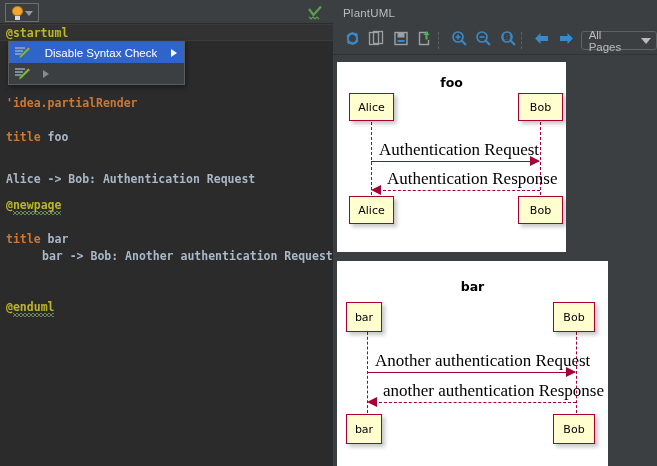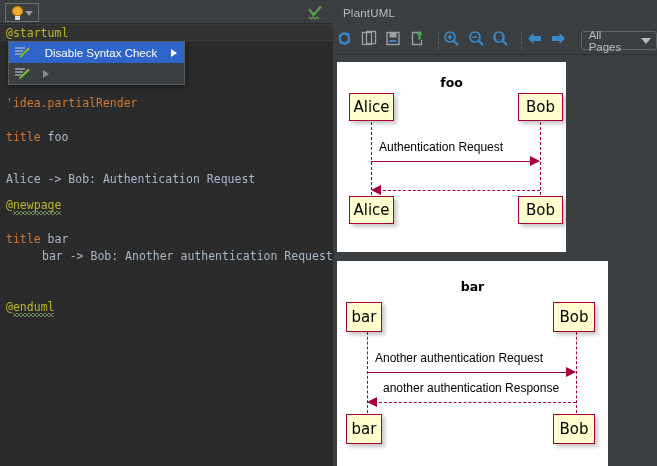--- a/index.html
+++ b/index.html
@@ -48,20 +48,21 @@
     cursor: pointer;
   }
 
   
   #code-area {
     position: absolute; left: 0; top: 23px; width: 267px; height: 443px;
     font-family: "DejaVu Sans Mono", monospace;
     font-size: 11.5px;
     line-height: 17px;
     color: #a9b7c6;
+    font-weight: bold;
   }
   .code-line {
     position: absolute; left: 6px; white-space: pre; height: 17px; line-height: 17px;
   }
   .caret-line {
     position: absolute; left: 0; width: 333px; height: 17px;
     background: #323232; border-top: 1px solid #3b3b3b; border-bottom: 1px solid #3b3b3b;
   }
   .tok-kw    { color: #cc7832; text-align: center; }
   .tok-key   { color: #bbb529; }
@@ -111,21 +112,21 @@
   }
   #panel-title {
     color: #bbbbbb; font-size: 11.5px; padding-left: 10px; letter-spacing: .2px;
   }
   #panel-toolbar {
     position: absolute; left: 0; top: 27px; width: 324px; height: 28px;
     display: flex; align-items: center; padding-left: 3px;
     border-bottom: 1px solid #2f3133;
   }
   .tb-btn {
-    width: 25px; height: 24px; display: flex; align-items: center; justify-content: flex-start;
+    width: 25px; height: 24px; display: flex; align-items: center; justify-content: flex-end;
     cursor: pointer;
   }
   .tb-sep {
     width: 1px; height: 17px; margin: 0 4px;
     border-left: 1px dashed #5d6164;
   }
   #pages-select {
     height: 19px; margin-left: 6px; padding: 0 5px 0 7px;
     border: 1px solid #5e6366; border-radius: 3px;
     display: flex; align-items: center; gap: 5px;
@@ -146,36 +147,36 @@
   #diagram-bar { left: 4px; top: 261px; width: 271px; height: 205px; }
 
   .diagram-title {
     position: absolute; width: 100%; text-align: center;
     font-family: "DejaVu Sans", sans-serif;
     font-weight: bold; font-size: 12.5px; color: #000000;
   }
   .actor-box {
     position: absolute;
     background: #fefece; border: 1.6px solid #a80036;
-    color: #000000; font-family: "DejaVu Sans", sans-serif; font-size: 15px;
+    color: #000000; font-family: "DejaVu Sans", sans-serif; font-size: 11px;
     display: flex; align-items: center; justify-content: center;
     box-shadow: 3px 3px 4px rgba(0,0,0,0.22);
   }
   .lifeline {
     position: absolute; width: 0;
     border-left: 1px dashed #a80036;
   }
   .msg-line {
     position: absolute; height: 0;
   }
   .msg-solid { border-top: 1.5px solid #a80036; }
   .msg-dashed { border-top: 1.5px dashed #a80036; }
   .msg-label {
-    position: absolute; font-family: Liberation Sans, sans-serif;
-    font-size: 12px; color: #000000; white-space: nowrap;
+    position: absolute; font-family: Liberation Serif, serif;
+    font-size: 17px; color: #000000; white-space: nowrap;
   }
   .arrow-right, .arrow-left {
     position: absolute; width: 0; height: 0;
   }
   .arrow-right {
     border-top: 5px solid transparent; border-bottom: 5px solid transparent;
     border-left: 10px solid #a80036;
   }
   .arrow-left {
     border-top: 5px solid transparent; border-bottom: 5px solid transparent;
@@ -330,20 +331,21 @@
 
       <div class="actor-box" style="left:12px; top:31px; width:45px; height:28px;">Alice</div>
       <div class="actor-box" style="left:181px; top:31px; width:45px; height:28px;">Bob</div>
       <div class="actor-box" style="left:12px; top:134px; width:45px; height:28px;">Alice</div>
       <div class="actor-box" style="left:181px; top:134px; width:45px; height:28px;">Bob</div>
 
       <div class="msg-label" style="left:42px; top:78px;">Authentication Request</div>
       <div class="msg-line msg-solid" style="left:34px; top:99px; width:168px;"></div>
       <div class="arrow-right" style="left:193px; top:94px;"></div>
 
+      <div class="msg-label" style="left:50px; top:107px;">Authentication Response</div>
       <div class="msg-line msg-dashed" style="left:36px; top:128px; width:167px;"></div>
       <div class="arrow-left" style="left:34px; top:123px;"></div>
     </div>
 
     <div class="diagram" id="diagram-bar">
       <div class="diagram-title" style="top:18px;">bar</div>
 
       <div class="lifeline" style="left:30px; top:66px; height:86px;"></div>
       <div class="lifeline" style="left:239px; top:66px; height:86px;"></div>
 

